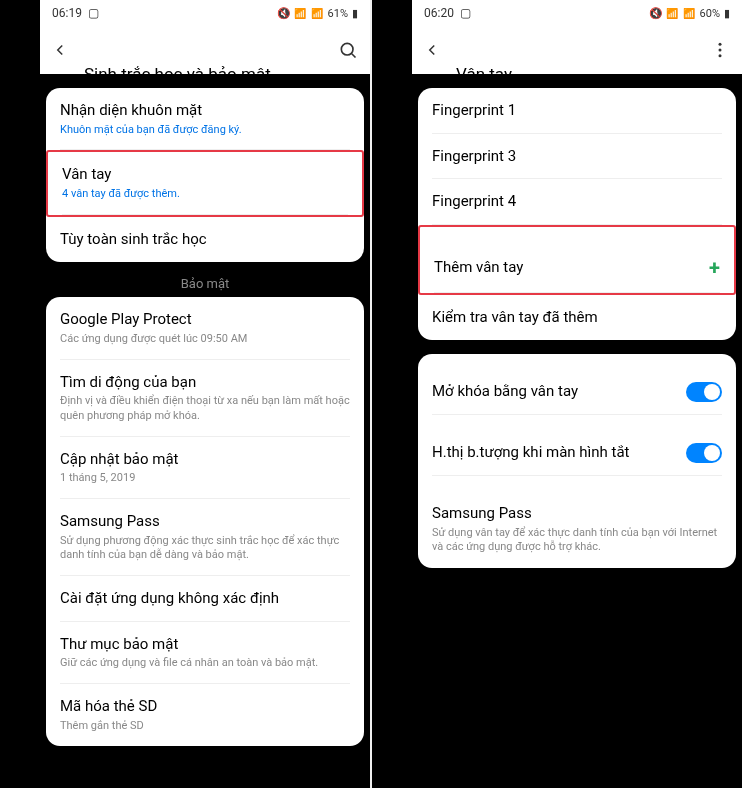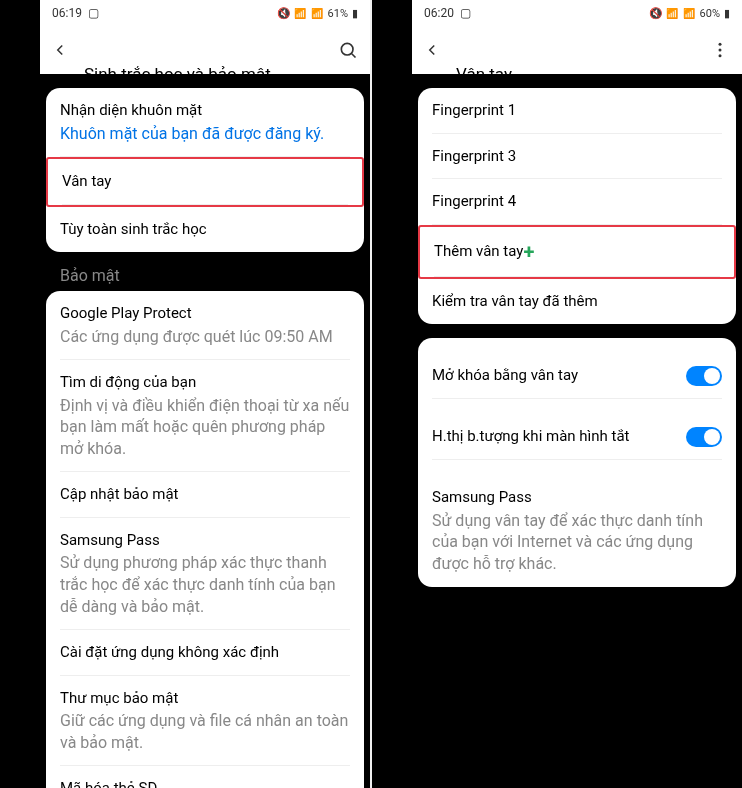--- a/index.html
+++ b/index.html
@@ -85,41 +85,43 @@
       right: 14px;
       height: 1px;
       background: #eee;
     }
     .item-title {
       font-size: 15px;
       color: #000;
       line-height: 1.3;
     }
     .item-sub {
-      font-size: 16px;
+      font-size: 11px;
       color: #888;
       margin-top: 2px;
       line-height: 1.35;
     }
     .item-sub-blue {
       color: #0073e6;
     }
     .section-label {
-      font-size: 16px;
+      font-size: 13px;
       color: #888;
       padding: 14px 14px 4px;
+      text-align: center;
     }
     .highlighted {
       border: 2px solid #e63946;
       border-radius: 3px;
     }
     .item-row {
       display: flex;
       align-items: center;
-      justify-content: flex-start;
+      justify-content: space-between;
+      margin-top: 16px;
     }
     .plus-icon {
       color: #26a65b;
       font-size: 20px;
       font-weight: bold;
     }
     .toggle {
       width: 36px;
       height: 20px;
       background: #0084ff;
@@ -179,41 +181,43 @@
     </div>
   </div>
   <div class="content">
     <div class="card" id="left-g1">
         <div class="list-item">
           <div class="item-title">Nhận diện khuôn mặt</div>
           <div class="item-sub item-sub-blue">Khuôn mặt của bạn đã được đăng ký.</div>
         </div>
         <div class="list-item highlighted">
           <div class="item-title">Vân tay</div>
+          <div class="item-sub item-sub-blue">4 vân tay đã được thêm.</div>
         </div>
         <div class="list-item">
           <div class="item-title">Tùy toàn sinh trắc học</div>
         </div>
       </div>
     <div class="section-label">Bảo mật</div>
     <div class="card" id="left-g2" style="margin-top:2px;">
         <div class="list-item">
           <div class="item-title">Google Play Protect</div>
           <div class="item-sub">Các ứng dụng được quét lúc 09:50 AM</div>
         </div>
         <div class="list-item">
           <div class="item-title">Tìm di động của bạn</div>
           <div class="item-sub">Định vị và điều khiển điện thoại từ xa nếu bạn làm mất hoặc quên phương pháp mở khóa.</div>
         </div>
         <div class="list-item">
           <div class="item-title">Cập nhật bảo mật</div>
+          <div class="item-sub">1 tháng 5, 2019</div>
         </div>
         <div class="list-item">
           <div class="item-title">Samsung Pass</div>
-          <div class="item-sub">Sử dụng phương pháp xác thực thanh trắc học để xác thực danh tính của bạn dễ dàng và bảo mật.</div>
+          <div class="item-sub">Sử dụng phương động xác thực sinh trắc học để xác thực danh tính của bạn dễ dàng và bảo mật.</div>
         </div>
         <div class="list-item">
           <div class="item-title">Cài đặt ứng dụng không xác định</div>
         </div>
         <div class="list-item">
           <div class="item-title">Thư mục bảo mật</div>
           <div class="item-sub">Giữ các ứng dụng và file cá nhân an toàn và bảo mật.</div>
         </div>
         <div class="list-item">
           <div class="item-title">Mã hóa thẻ SD</div>

